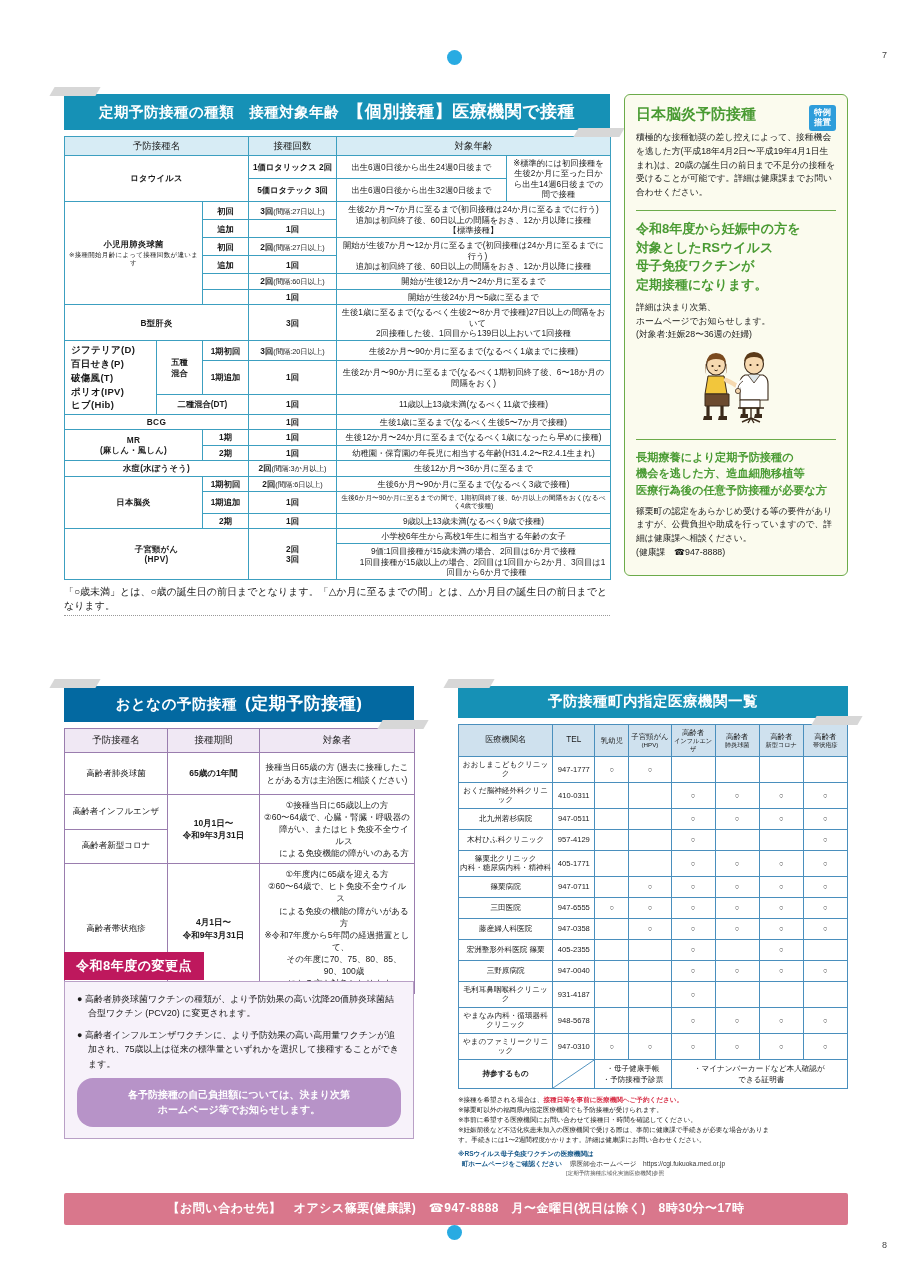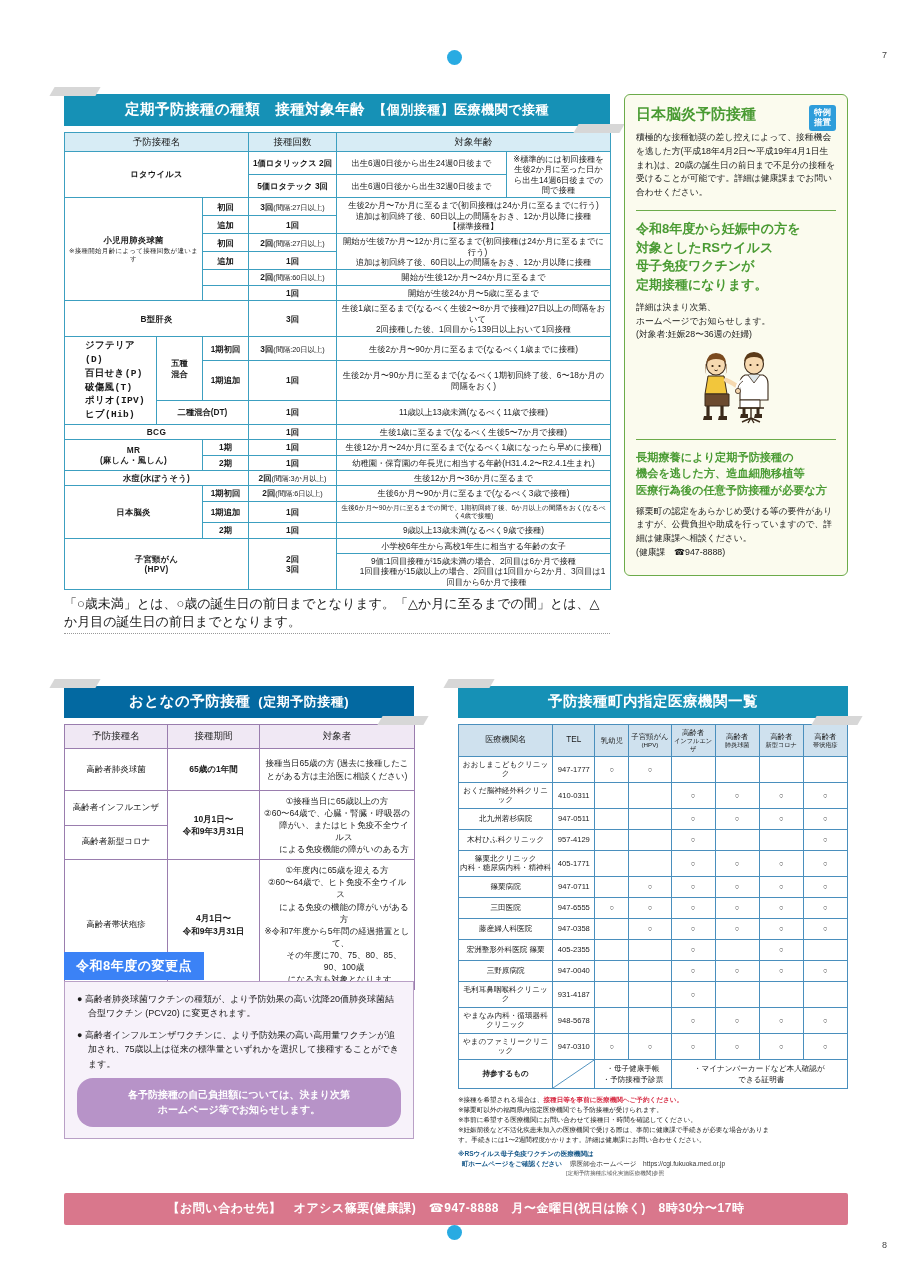--- a/index.html
+++ b/index.html
@@ -32,21 +32,21 @@
   
   .banner {
     position: relative;
     color: #fff;
     text-align: center;
     font-weight: bold;
     letter-spacing: .5px;
     padding: 6px 0 7px 0;
   }
   .banner .b-main { font-size: 14.5px; }
-  .banner .b-sub  { font-size: 13px; margin-left: 8px; }
+  .banner .b-sub  { font-size: 17px; margin-left: 8px; }
   .banner-blue { background: #1691b6; }
   .banner-purple { background: #0369a1; }
   .banner::before {
     content: ""; position: absolute; left: -12px; top: -7px;
     width: 46px; height: 9px; background: #d7d7d7;
     transform: skewX(-30deg);
   }
   .banner::after {
     content: ""; position: absolute; right: -12px; bottom: -7px;
     width: 46px; height: 9px; background: #d7d7d7;
@@ -67,30 +67,30 @@
     vertical-align: middle;
     line-height: 1.25;
     background: #fff;
   }
   table.sched th {
     background: #d7ecf5; font-weight: normal; font-size: 9.5px;
     padding: 3px 2px;
   }
   td.vname { background:#eaf6fb; font-size: 11px; font-weight: bold; letter-spacing:.3px; }
   td.vname small { display:block; font-weight: normal; font-size: 6.5px; line-height:1.25; margin-top:2px; }
-  td.vname.left { text-align: left; padding-left: 20px; font-size: 9.5px; line-height:1.45;font-family:Liberation Mono, monospace; }
+  td.vname.left { text-align: left; padding-left: 6px; font-size: 9.5px; line-height:1.45; }
   td.sub   { background:#eaf6fb; font-size: 9px; font-weight:bold; }
   td.cnt   { font-size: 9px; font-weight:bold; }
   td.cnt .paren { font-weight: normal; font-size: 7.3px; }
   td.age   { text-align: left; padding-left: 5px; font-size: 7.7px; }
   td.age .ind { display:block; padding-left: 8px; text-indent:-8px; }
   td.note  { text-align: left; padding-left: 4px; font-size: 7px; line-height:1.3; }
   .rota-note { display:block; }
   .tbl-footnote {
-    font-size: 13px; margin-top: 5px;
+    font-size: 10px; margin-top: 5px;
     border-bottom: 1px dotted #999; padding-bottom: 2px;
     display: inline-block;
   }
 
   
   .sec-green {
     position: absolute; left: 624px; top: 94px; width: 224px; height: 482px;
     border: 1.6px solid #6cab4a; border-radius: 6px;
     background: #fbfbee; padding: 10px 11px;
   }
@@ -120,21 +120,21 @@
   }
   table.adult th { background: #f0e8f4; font-weight: normal; font-size: 9.5px; padding: 5px 2px; }
   td.a-name { background:#f7f2fa; font-size: 9.3px; }
   td.a-term { font-size: 9.8px; font-weight: bold; line-height:1.45; }
   td.a-target { text-align:left; font-size: 7.3px; line-height: 1.42; padding-left:5px; }
   td.a-target .ind { display:block; padding-left:7px; text-indent:-7px; }
 
   
   .sec-change { position: absolute; left: 64px; top: 952px; width: 350px; }
   .chg-head {
-    background: #3b82f6; color:#fff; font-weight:bold; font-size: 13px;
+    background: #be185d; color:#fff; font-weight:bold; font-size: 13px;
     padding: 5px 12px; display:inline-block; letter-spacing:.5px;
   }
   .chg-body {
     border:1px solid #b9a0c6; background:#f7f2fa; padding: 10px 12px 11px 12px;
     margin-top: 1px;
   }
   .chg-item { font-size: 9px; line-height: 1.6; margin-bottom: 7px; padding-left: 11px; text-indent: -11px; }
   .chg-banner {
     background:#b793c8; color:#fff; border-radius: 16px; text-align:center;
     font-size: 10px; font-weight:bold; padding: 9px 6px; line-height:1.55;

